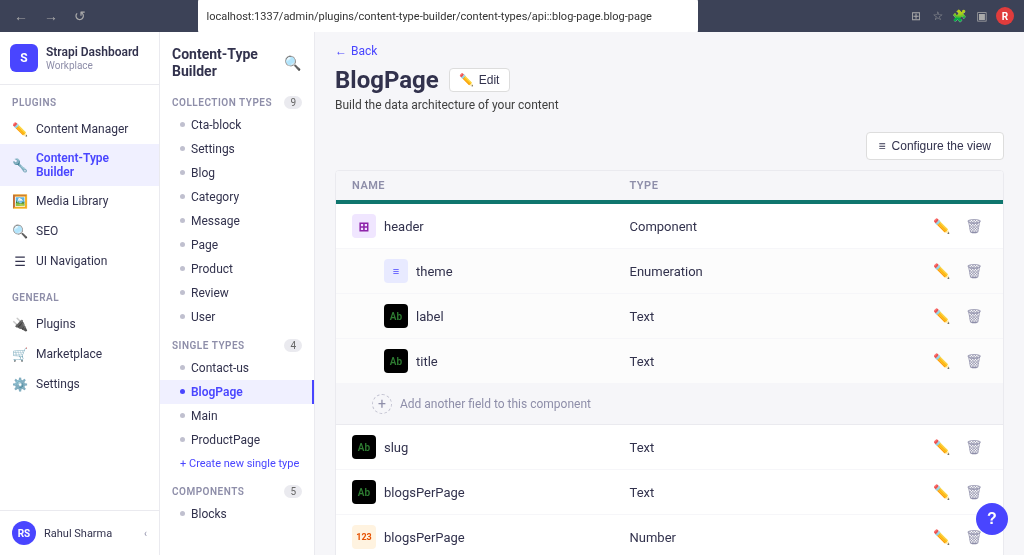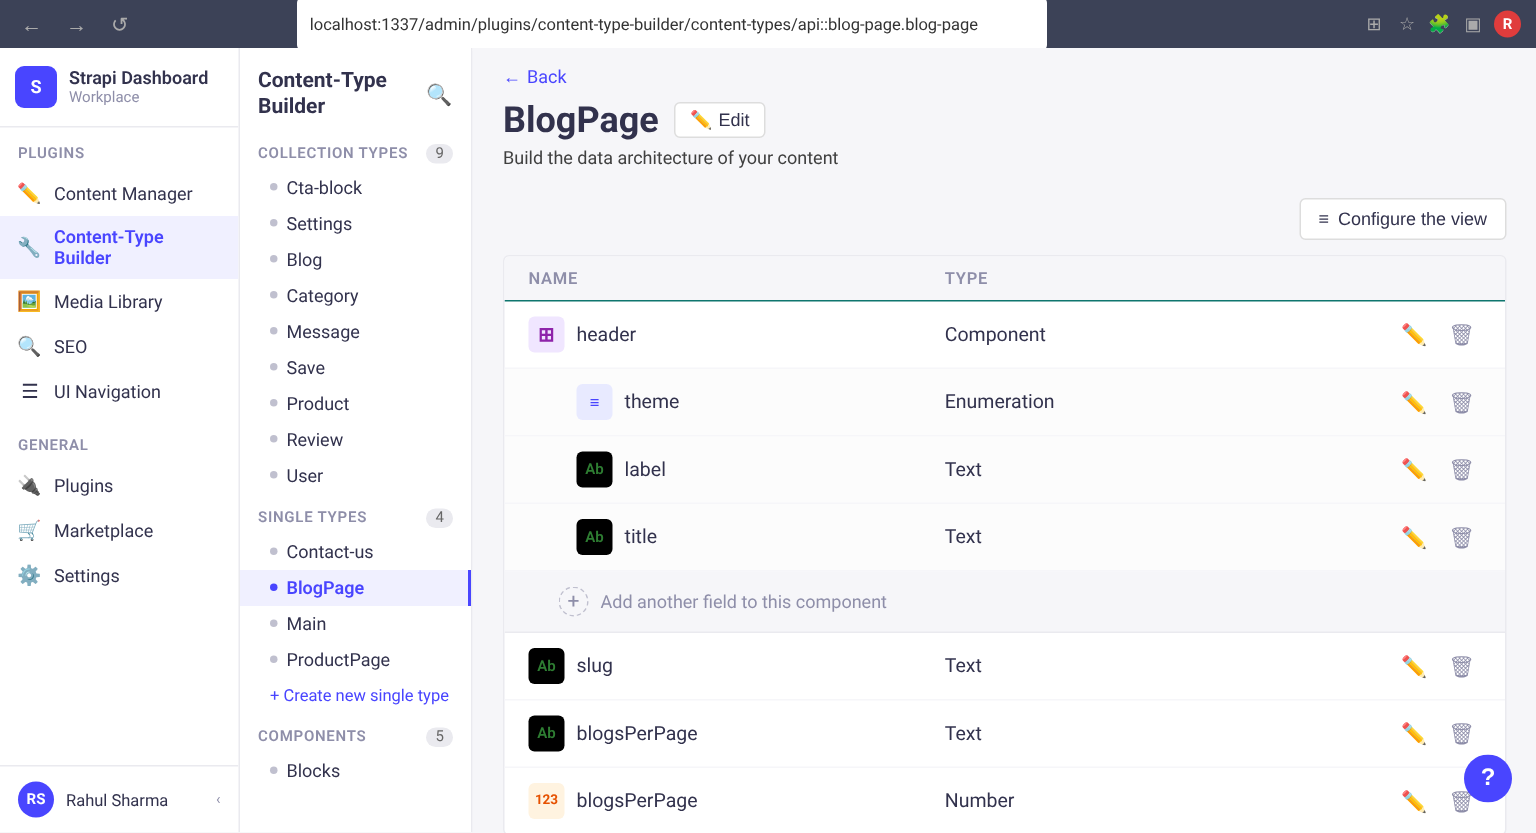--- a/index.html
+++ b/index.html
@@ -61,21 +61,21 @@
     .header-actions { display: flex; gap: 8px; }
     .btn-secondary { display: flex; align-items: center; gap: 4px; background: #fff; border: 1px solid #dbeafe; color: #4945ff; border-radius: 4px; padding: 6px 12px; font-size: 12px; cursor: pointer; font-weight: 500; }
     .btn-save { display: flex; align-items: center; gap: 4px; background: #4945ff; border: none; color: #fff; border-radius: 4px; padding: 6px 14px; font-size: 12px; cursor: pointer; font-weight: 500; }
     .page-subtitle { font-size: 12px; color: #404040; margin-bottom: 12px; }
 
     .configure-bar { display: flex; justify-content: flex-end; padding: 0 20px 10px; }
     .configure-btn { display: flex; align-items: center; gap: 6px; background: #fff; border: 1px solid #ddd; border-radius: 4px; padding: 6px 12px; font-size: 12px; color: #32324d; cursor: pointer; }
 
     
     .content-table { margin: 0 20px; background: #fff; border-radius: 4px; border: 1px solid #eaeaef; overflow: hidden; margin-bottom: 16px; }
-    .table-header { display: grid; grid-template-columns: 1fr 1fr 80px; background: #f6f6f9; border-bottom: 1px solid #0f766e; padding: 8px 16px; }
+    .table-header { display: grid; grid-template-columns: 1fr 1fr 80px; background: #f6f6f9; border-bottom: 4px solid #0f766e; padding: 8px 16px; }
     .table-header-cell { font-size: 11px; font-weight: 600; color: #8e8ea9; text-transform: uppercase; letter-spacing: 0.5px; }
     .table-row { display: grid; grid-template-columns: 1fr 1fr 80px; padding: 10px 16px; border-bottom: 1px solid #f6f6f9; align-items: center; }
     .table-row:last-child { border-bottom: none; }
 
     .field-name { display: flex; align-items: center; gap: 8px; font-size: 13px; color: #32324d; }
     .field-icon { width: 24px; height: 24px; border-radius: 4px; display: flex; align-items: center; justify-content: center; font-size: 11px; font-weight: 600; flex-shrink: 0; }
     .field-icon.component { background: #f0e6ff; color: #8e24aa; }
     .field-icon.text { background: #000000; color: #2e7d32; font-size: 10px; }
     .field-icon.enum { background: #e8eaff; color: #4945ff; font-size: 10px; }
     .field-icon.number { background: #fff3e0; color: #e65100; font-size: 10px; text-align: right; }
@@ -196,21 +196,21 @@
       <div class="ct-item">
           <span class="bullet"></span>
           <span>Category</span>
         </div>
       <div class="ct-item">
           <span class="bullet"></span>
           <span>Message</span>
         </div>
       <div class="ct-item">
           <span class="bullet"></span>
-          <span>Save</span>
+          <span>Page</span>
         </div>
       <div class="ct-item">
           <span class="bullet"></span>
           <span>Product</span>
         </div>
       <div class="ct-item">
           <span class="bullet"></span>
           <span>Review</span>
         </div>
       <div class="ct-item">

